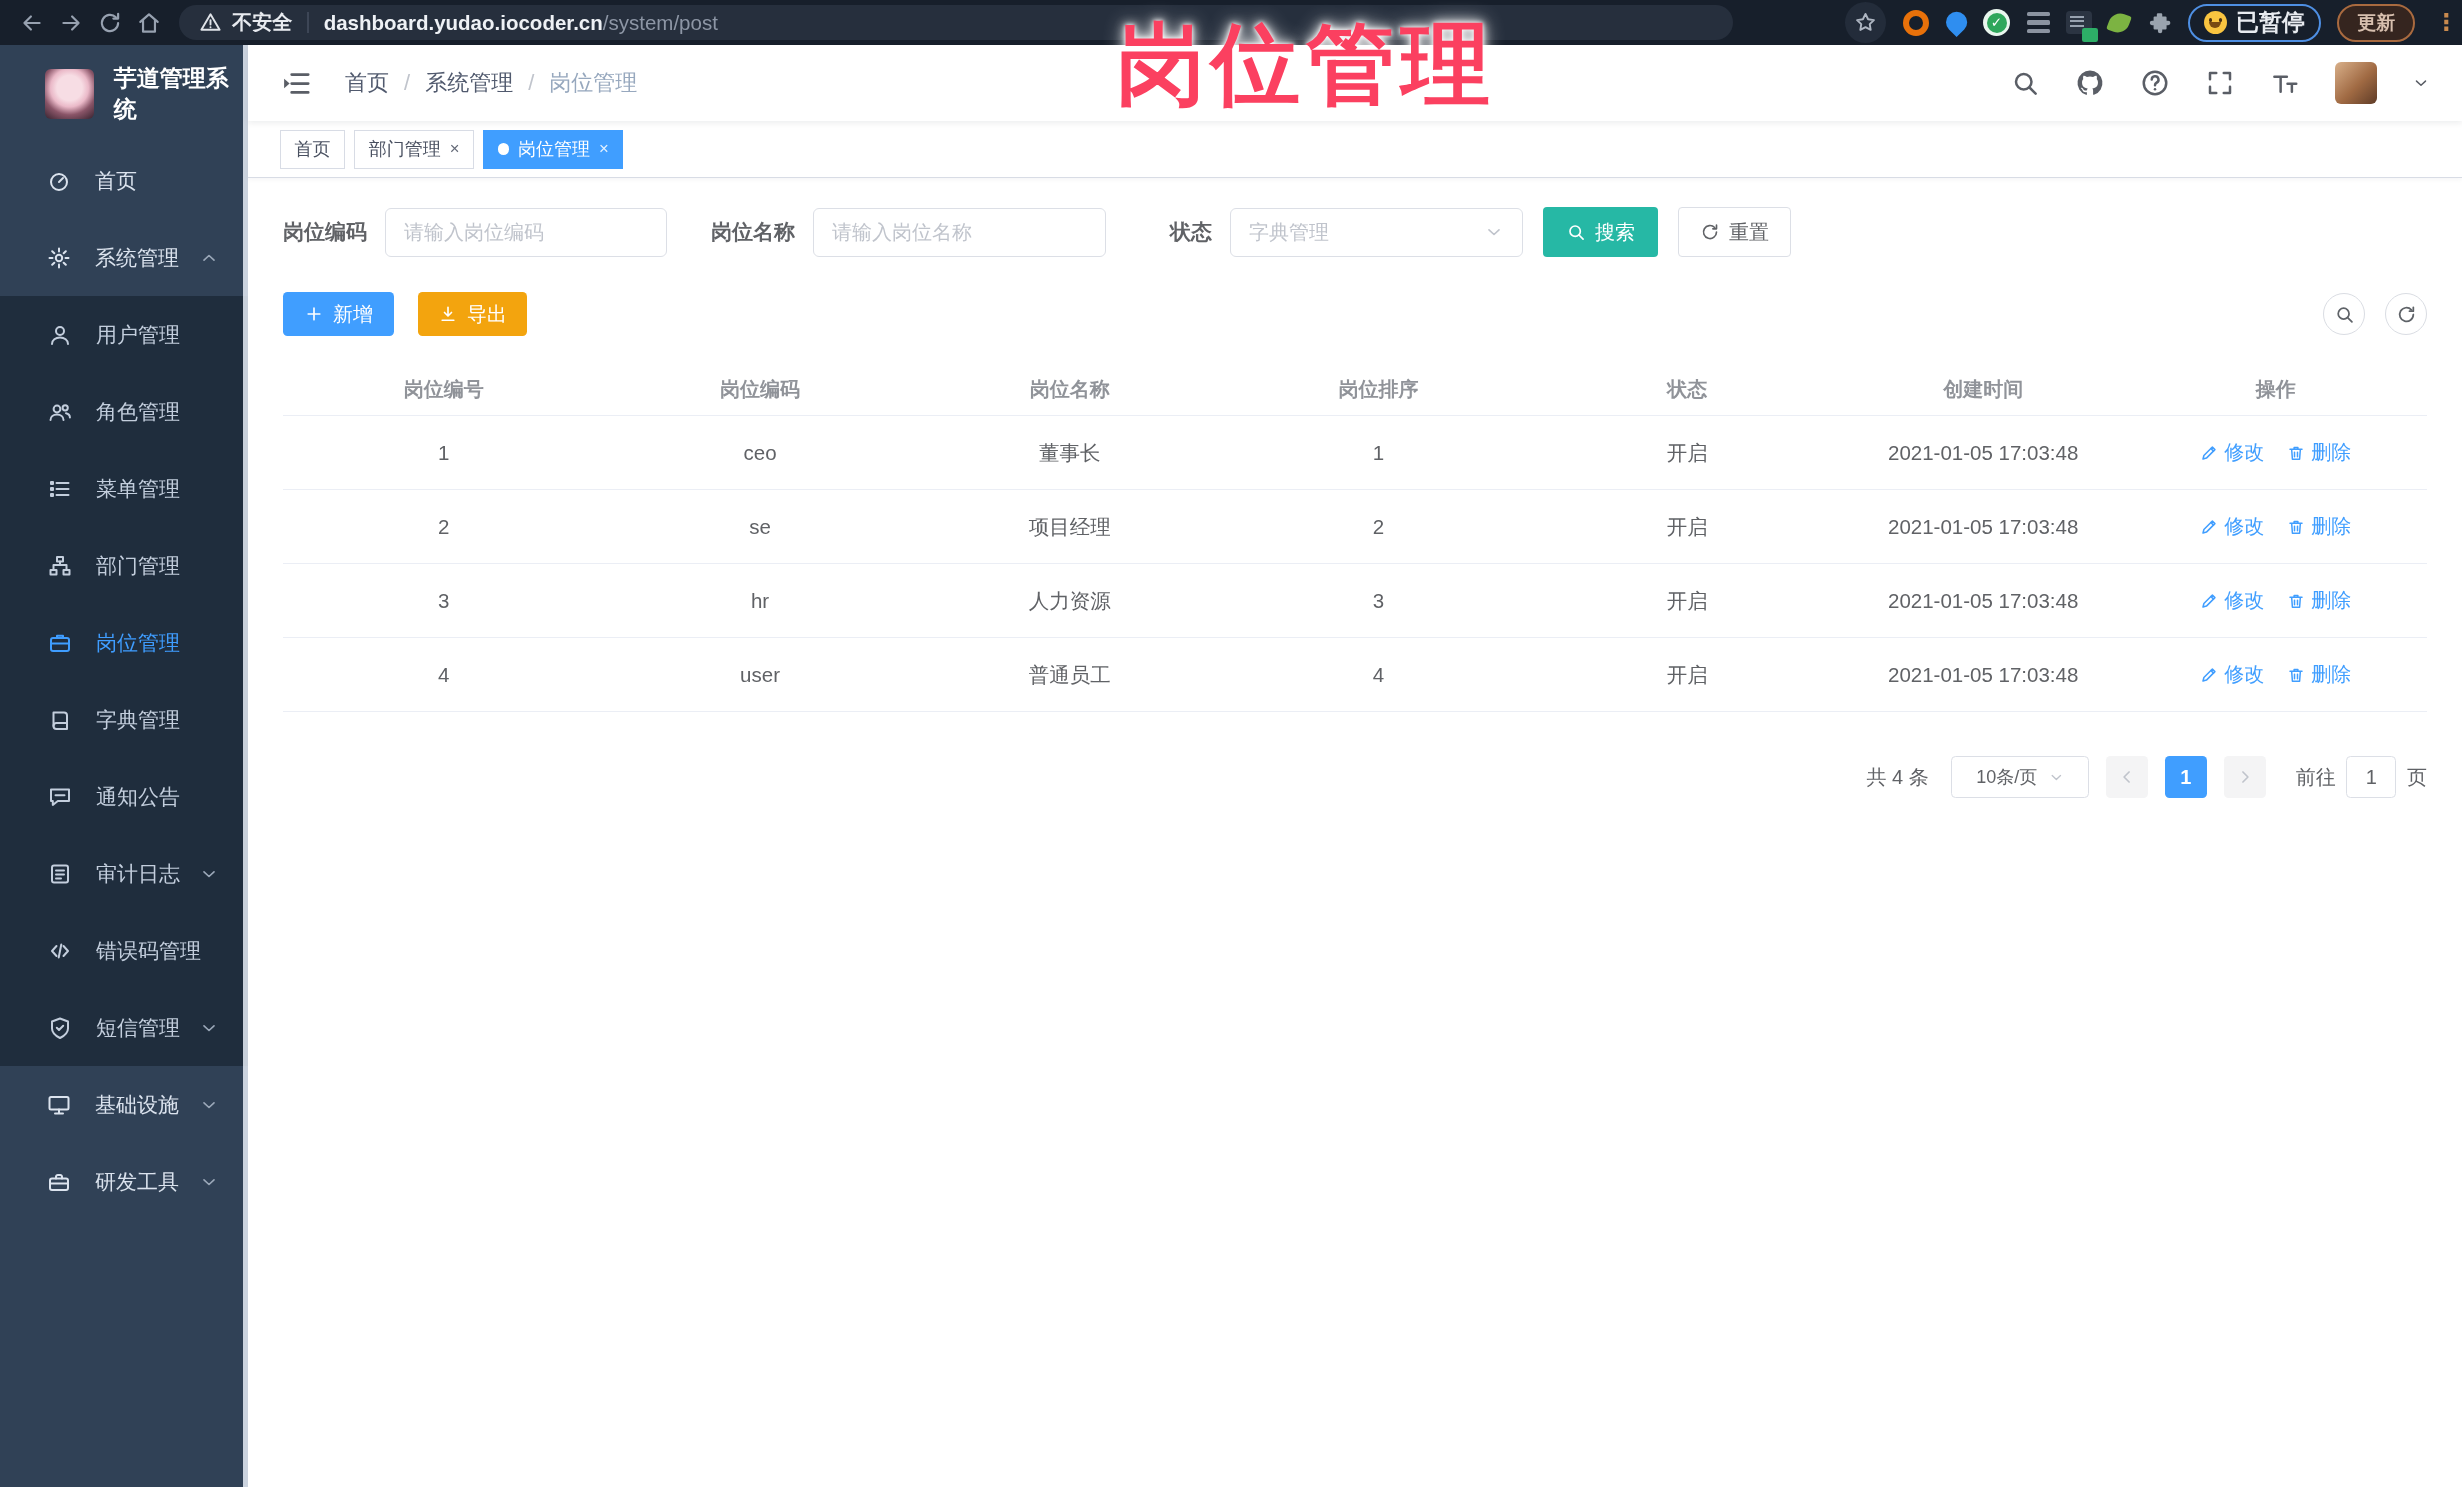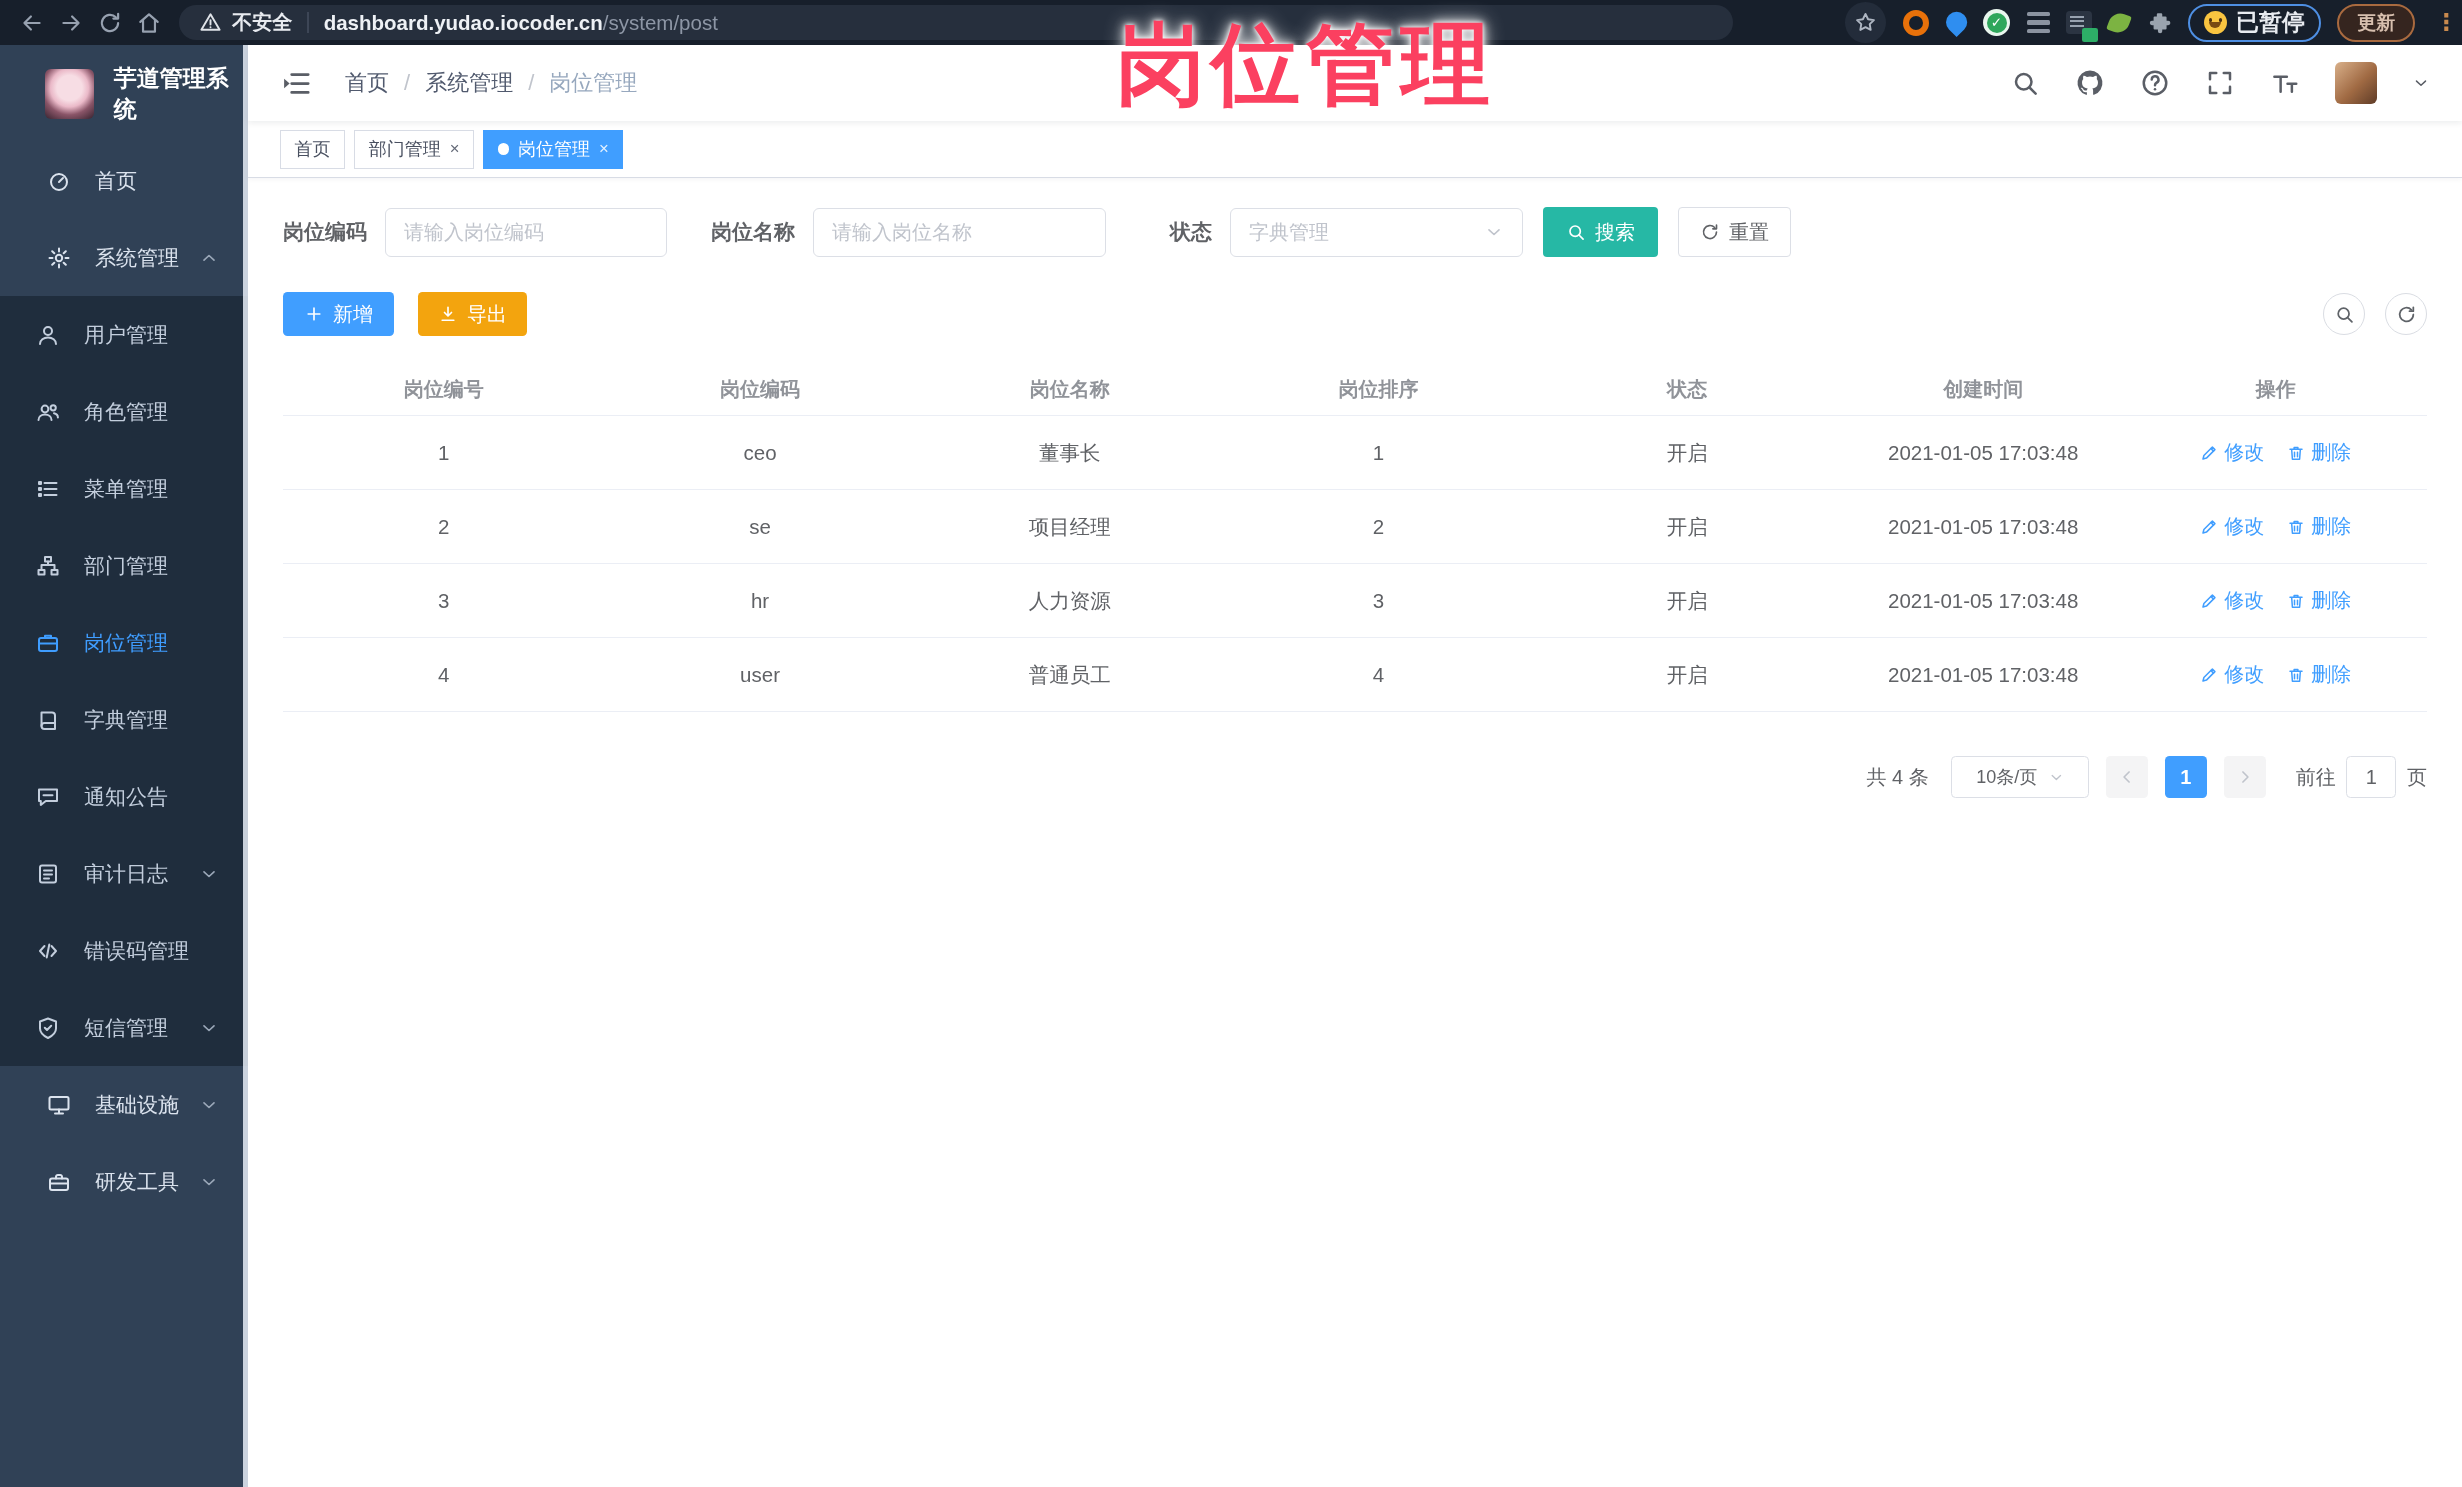--- a/index.html
+++ b/index.html
@@ -50,21 +50,21 @@
   .app { display:flex; height:1442px; }
   .sidebar { width:248px; background:#304156; flex:0 0 auto; position:relative; }
   .sidebar::after { content:""; position:absolute; top:0; right:0; width:5.3px; height:100%; background:#e6edf6; opacity:.85; }
   .logo-row { height:97px; display:flex; align-items:center; padding-left:45px; gap:20px; }
   .logo-img { width:50px; height:50px; border-radius:6px;
     background:radial-gradient(circle at 50% 38%,#f7dde4 0 32%,#eab9c8 48%,#8a5568 68%,#35222e 100%); }
   .app-title { color:#fff; font-size:23px; font-weight:bold; }
   .m-item { height:77px; display:flex; align-items:center; padding-left:47px; color:#dbe3ee; font-size:21px; position:relative; cursor:pointer; }
   .m-item .mi { width:24px; height:24px; margin-right:24px; flex:0 0 auto; }
   .submenu { background:#1f2d3d; }
-  .submenu .m-item { padding-left:36px; color:#c3cedd; }
+  .submenu .m-item { padding-left:48px; color:#c3cedd; }
   .m-item.active { color:#3f9dff; }
   .chev { position:absolute; right:29px; color:#9aa7b8; }
   .chev svg { width:20px; height:20px; }
 
   
   .main { flex:1; display:flex; flex-direction:column; background:#fff; min-width:0; }
   .navbar { height:76px; display:flex; align-items:center; padding:0 32px; background:#fff; box-shadow:0 1.5px 6px rgba(0,21,41,.08); position:relative; z-index:3; }
   .hamburger { width:33px; height:33px; color:#5a5e66; cursor:pointer; }
   .breadcrumb { display:flex; align-items:center; margin-left:32px; font-size:22px; }
   .bc-item { display:flex; align-items:center; }

